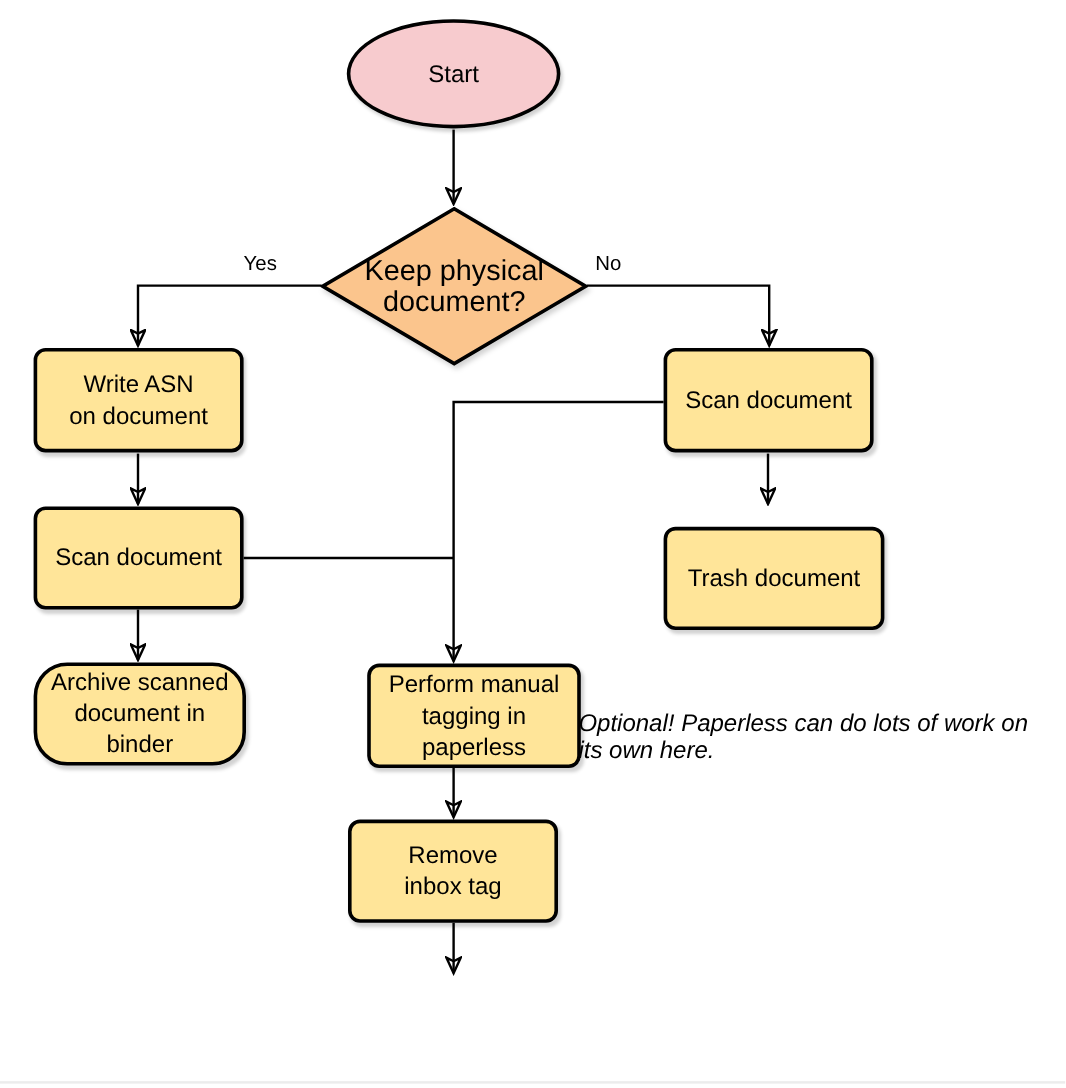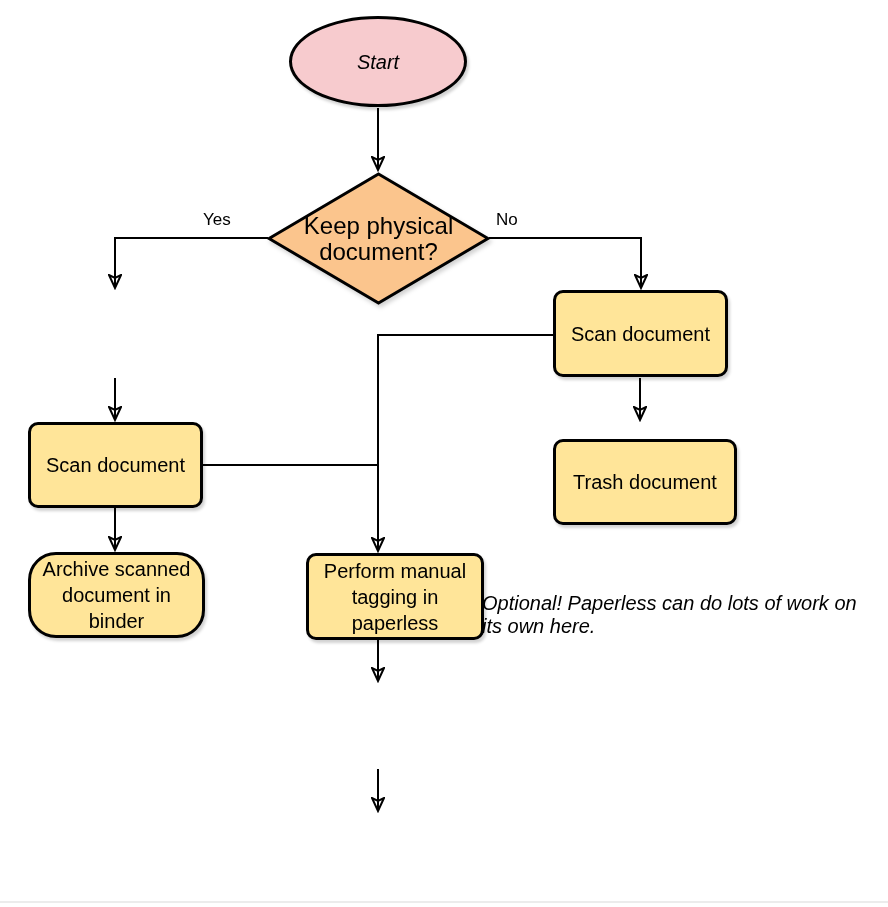--- a/index.html
+++ b/index.html
@@ -55,21 +55,21 @@
   .diamond { position: absolute; }
   .diamond svg { position: absolute; left: 0; top: 0; filter: drop-shadow(2px 3px 2px rgba(0,0,0,0.18)); }
   .diamond polygon { fill: var(--decision-fill); stroke: var(--stroke); stroke-width: 3; stroke-linejoin: miter; }
   .diamond .label {
     position: absolute; inset: 0;
     display: flex; align-items: center; justify-content: center;
     text-align: center; white-space: pre-line;
     font-size: 24px; line-height: 26px;
   }
   
-  .n-start    { left: 289px; top:  16px; width: 178px; height: 91px; font-style: italic; }
+  .n-start    { left: 289px; top:  16px; width: 178px; height: 91px; }
   .n-decision { left: 267px; top: 172px; width: 223px; height: 133px; }
   .n-write    { left:  28px; top: 290px; width: 175px; height: 87px; }
   .n-scanl    { left:  28px; top: 422px; width: 175px; height: 86px; }
   .n-archive  { left:  28px; top: 552px; width: 177px; height: 86px; border-radius: 28px; }
   .n-scanr    { left: 553px; top: 290px; width: 175px; height: 87px; }
   .n-trash    { left: 553px; top: 439px; width: 184px; height: 86px; }
   .n-tagging  { left: 306px; top: 553px; width: 178px; height: 87px; }
   .n-remove   { left: 290px; top: 683px; width: 175px; height: 86px; }
   .n-end      { left: 289px; top: 813px; width: 178px; height: 87px; }
 
@@ -126,20 +126,24 @@
   </div>
 
   <div class="diamond n-decision">
     <svg width="223" height="133" viewBox="0 0 223 133">
       <polygon points="111.5,2 221,66.5 111.5,131 2,66.5"></polygon>
     </svg>
     <div class="label">Keep physical
 document?</div>
   </div>
 
+  <div class="node process n-write">
+    <span>Write ASN
+on document</span>
+  </div>
 
   <div class="node process n-scanl">
     <span>Scan document</span>
   </div>
 
   <div class="node process n-archive">
     <span>Archive scanned
 document in
 binder</span>
   </div>
@@ -151,20 +155,24 @@
   <div class="node process n-trash">
     <span>Trash document</span>
   </div>
 
   <div class="node process n-tagging">
     <span>Perform manual
 tagging in
 paperless</span>
   </div>
 
+  <div class="node process n-remove">
+    <span>Remove
+inbox tag</span>
+  </div>
 
 
   <div class="edge-label el-yes">Yes</div>
   <div class="edge-label el-no">No</div>
 
   <div class="annotation">Optional! Paperless can do lots of work on
 its own here.</div>
 
   <div class="bottom-rule"></div>
 

